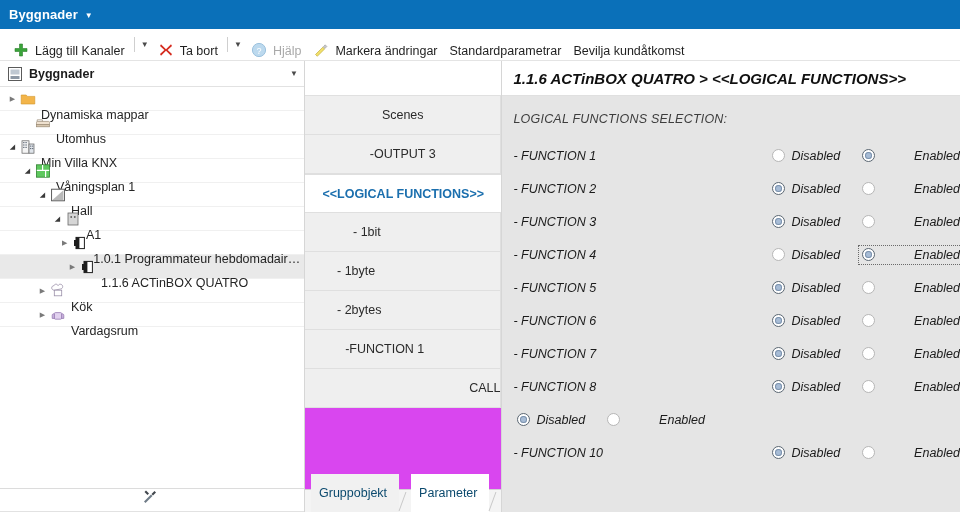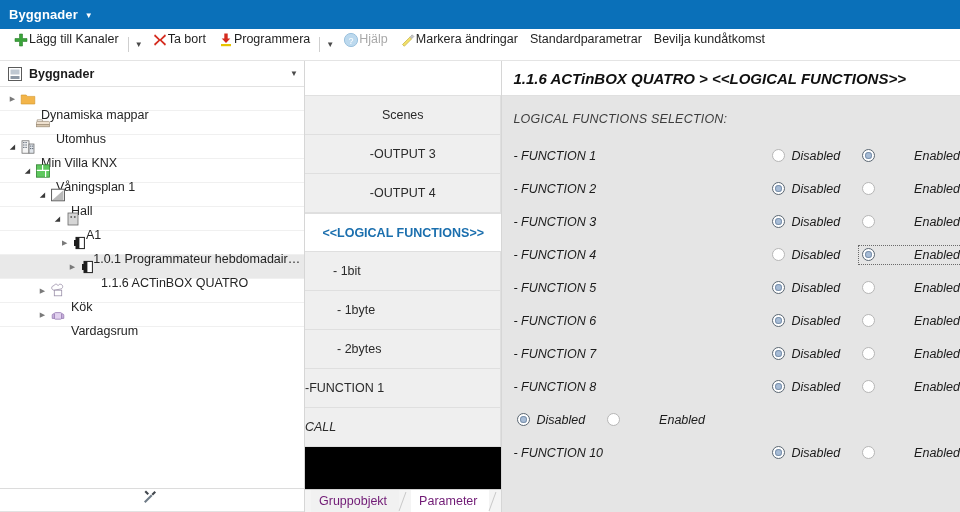--- a/index.html
+++ b/index.html
@@ -40,24 +40,24 @@
     height: 32px;
     background: #ffffff;
     border-bottom: 1px solid #e4e4e4;
     display: flex;
     align-items: center;
     padding-left: 7px;
     gap: 0;
   }
   .tb-item {
     display: flex;
-    align-items: flex-start;
+    align-items: flex-end;
     height: 26px;
     padding: 0 6px;
-    gap: 0;
+    gap: 6px;
     font-size: 12.5px;
     color: #1f1f1f;
     white-space: nowrap;
   }
   .tb-item.disabled { color: #a9a9a9; }
   .tb-split {
     width: 1px; height: 15px;
     background: #cfcfcf;
     margin: 0 3px;
   }
@@ -128,21 +128,21 @@
 
   
   #center {
     width: 221px;
     display: flex;
     flex-direction: column;
     background: #fdfdfd;
     border-right: 1px solid #d6d6d6;
   }
   #center-spacer { height: 35px; border-bottom:1px solid #e0e0e0; background:#fff; }
-  .param-list { flex: 1; overflow: hidden; background: #000000; }
+  .param-list { flex: 1; overflow: hidden; background: #d946ef; }
   .param-item {
     height: 39px;
     display: flex;
     align-items: center;
     justify-content: center;
     background: #efefef;
     border-bottom: 1px solid #dfdfdf;
     border-right: 1px solid #dfdfdf;
     font-size: 12.5px;
     color: #2a2a2a;
@@ -158,25 +158,25 @@
   .tabs-row {
     height: 23px;
     display: flex;
     align-items: flex-end;
     border-top: 1px solid #d2d2d2;
     background: #f4f4f4;
     padding-left: 6px;
     position: relative;
   }
   .tab {
-    height: 22px;
+    height: 38px;
     display: flex; align-items: center;
     padding: 0 12px 0 8px;
     font-size: 12.5px;
-    color: #701a75;
+    color: #0c4a6e;
     background: #f1f1f1;
     position: relative;
   }
   .tab.active { background: #ffffff; }
   .tab-slash {
     width: 12px; height: 22px;
     position: relative;
   }
   .tab-slash::after {
     content: "";
@@ -280,29 +280,20 @@
     </div>
     <span class="tb-split"></span>
     <span class="tb-arrow">▼</span>
     <div class="tb-item">
       <span>
         <svg class="tb-ico" viewBox="0 0 16 16">
           <path d="M3 2.2 L8 7.2 L13 2.2 L14 4 L9.6 8 L14 12 L13 13.8 L8 8.8 L3 13.8 L2 12 L6.4 8 L2 4 Z" fill="#d52b1e"></path>
         </svg>
       </span>
       <span>Ta bort</span>
-    </div>
-    <div class="tb-item">
-      <span>
-        <svg class="tb-ico" viewBox="0 0 16 16">
-          <path d="M6.3 1.5h3.4v5h2.6L8 11 3.7 6.5h2.6z" fill="#d52b1e"></path>
-          <rect x="3" y="12" width="10" height="2.2" fill="#e8c400"></rect>
-        </svg>
-      </span>
-      <span>Programmera</span>
     </div>
     <span class="tb-split"></span>
     <span class="tb-arrow">▼</span>
     <div class="tb-item disabled">
       <span>
         <svg class="tb-ico" viewBox="0 0 16 16">
           <circle cx="8" cy="8" r="6.6" fill="#bcd9ee" stroke="#9cc2de"></circle>
           <text x="8" y="11.6" font-size="9" font-family="Liberation Sans" text-anchor="middle" fill="#ffffff">?</text>
         </svg>
       </span>
@@ -481,39 +472,36 @@
 
   <div id="center">
     <div id="center-spacer"></div>
     <div class="param-list" id="param-list">
         <div class="param-item" style="">
           <span>Scenes</span>
         </div>
         <div class="param-item" style="">
           <span>-OUTPUT 3</span>
         </div>
-        <div class="param-item" style="">
-          <span>-OUTPUT 4</span>
-        </div>
         <div class="param-item active" style="">
           <span>&lt;&lt;LOGICAL FUNCTIONS&gt;&gt;</span>
         </div>
-        <div class="param-item" style="justify-content:flex-start;padding-left:28px;align-items:center;">
+        <div class="param-item" style="justify-content:flex-start;padding-left:48px;align-items:center;">
           <span>- 1bit</span>
         </div>
         <div class="param-item" style="justify-content:flex-start;padding-left:32px;">
           <span>- 1byte</span>
         </div>
         <div class="param-item" style="justify-content:flex-start;padding-left:32px;">
           <span>- 2bytes</span>
         </div>
-        <div class="param-item" style="justify-content:flex-start;padding-right:36px;">
+        <div class="param-item" style="justify-content:center;padding-right:36px;">
           <span>-FUNCTION 1</span>
         </div>
-        <div class="param-item" style="justify-content:flex-start;font-style:italic;">
+        <div class="param-item" style="justify-content:flex-end;">
           <span>CALL</span>
         </div>
       </div>
     <div class="tabs-row" id="tabs-row">
         <div class="tab">
           <span>Gruppobjekt</span>
         </div>
         <div class="tab-slash"></div>
         <div class="tab active">
           <span>Parameter</span>

